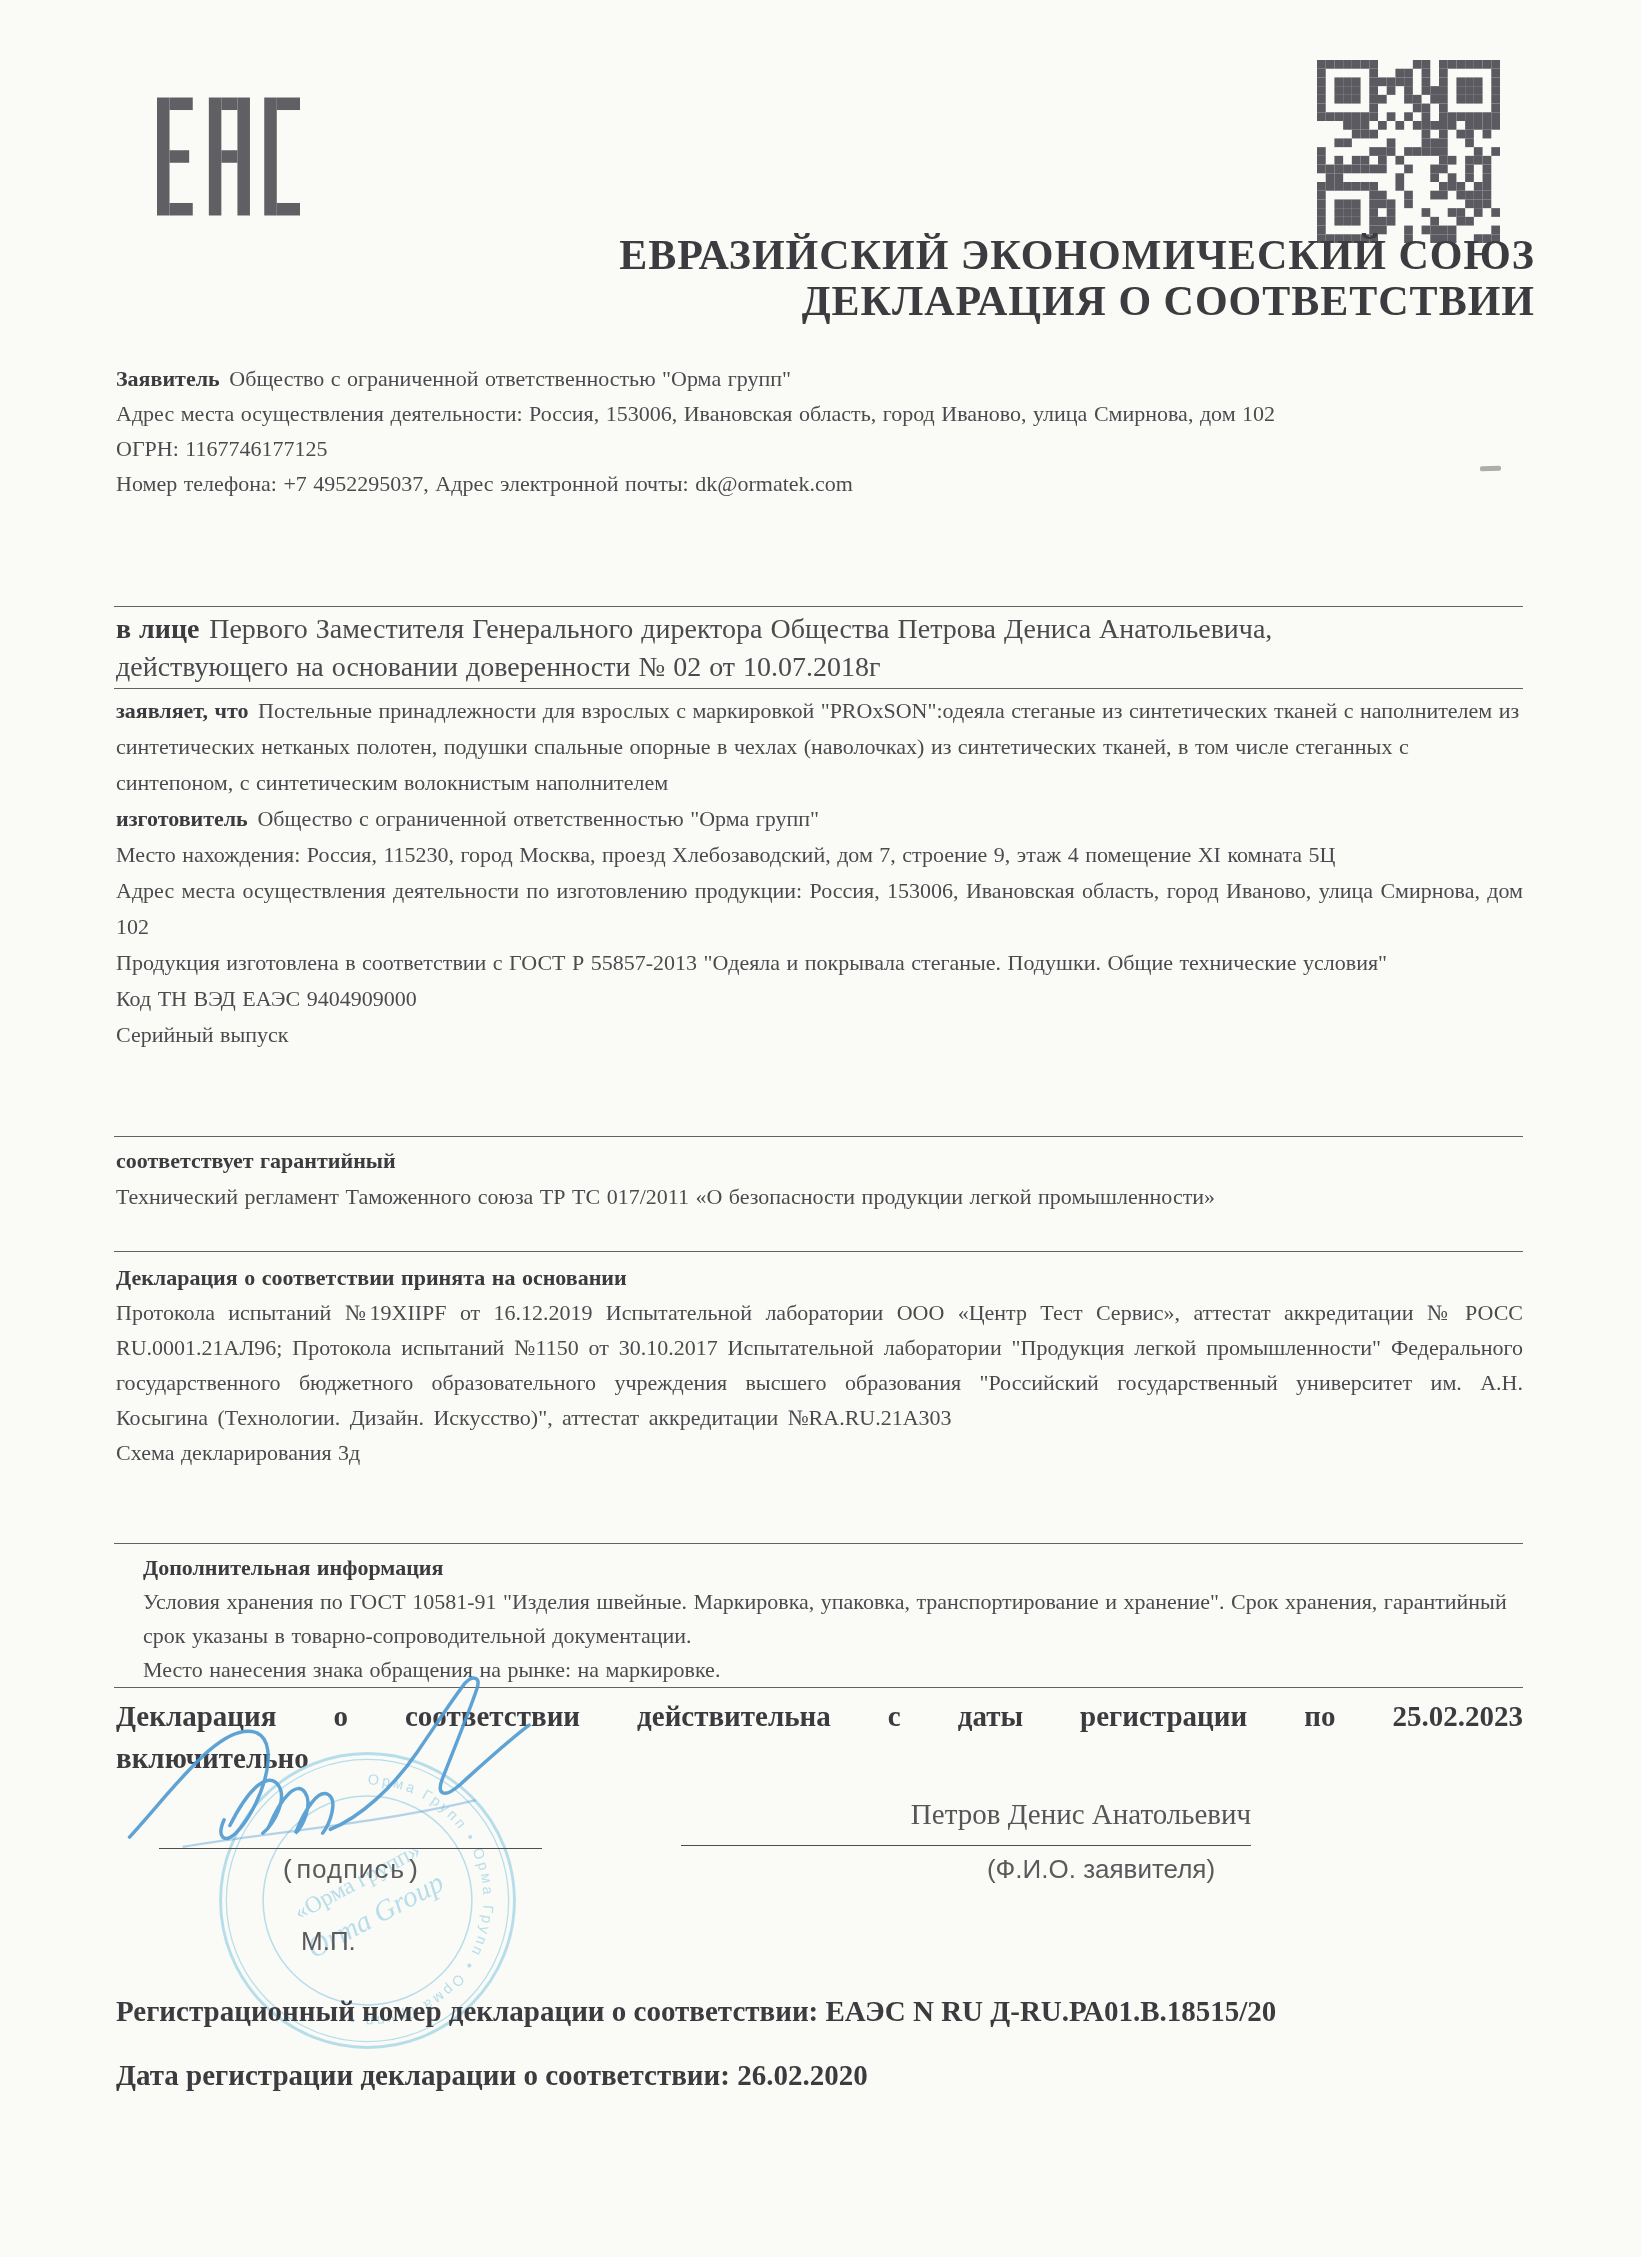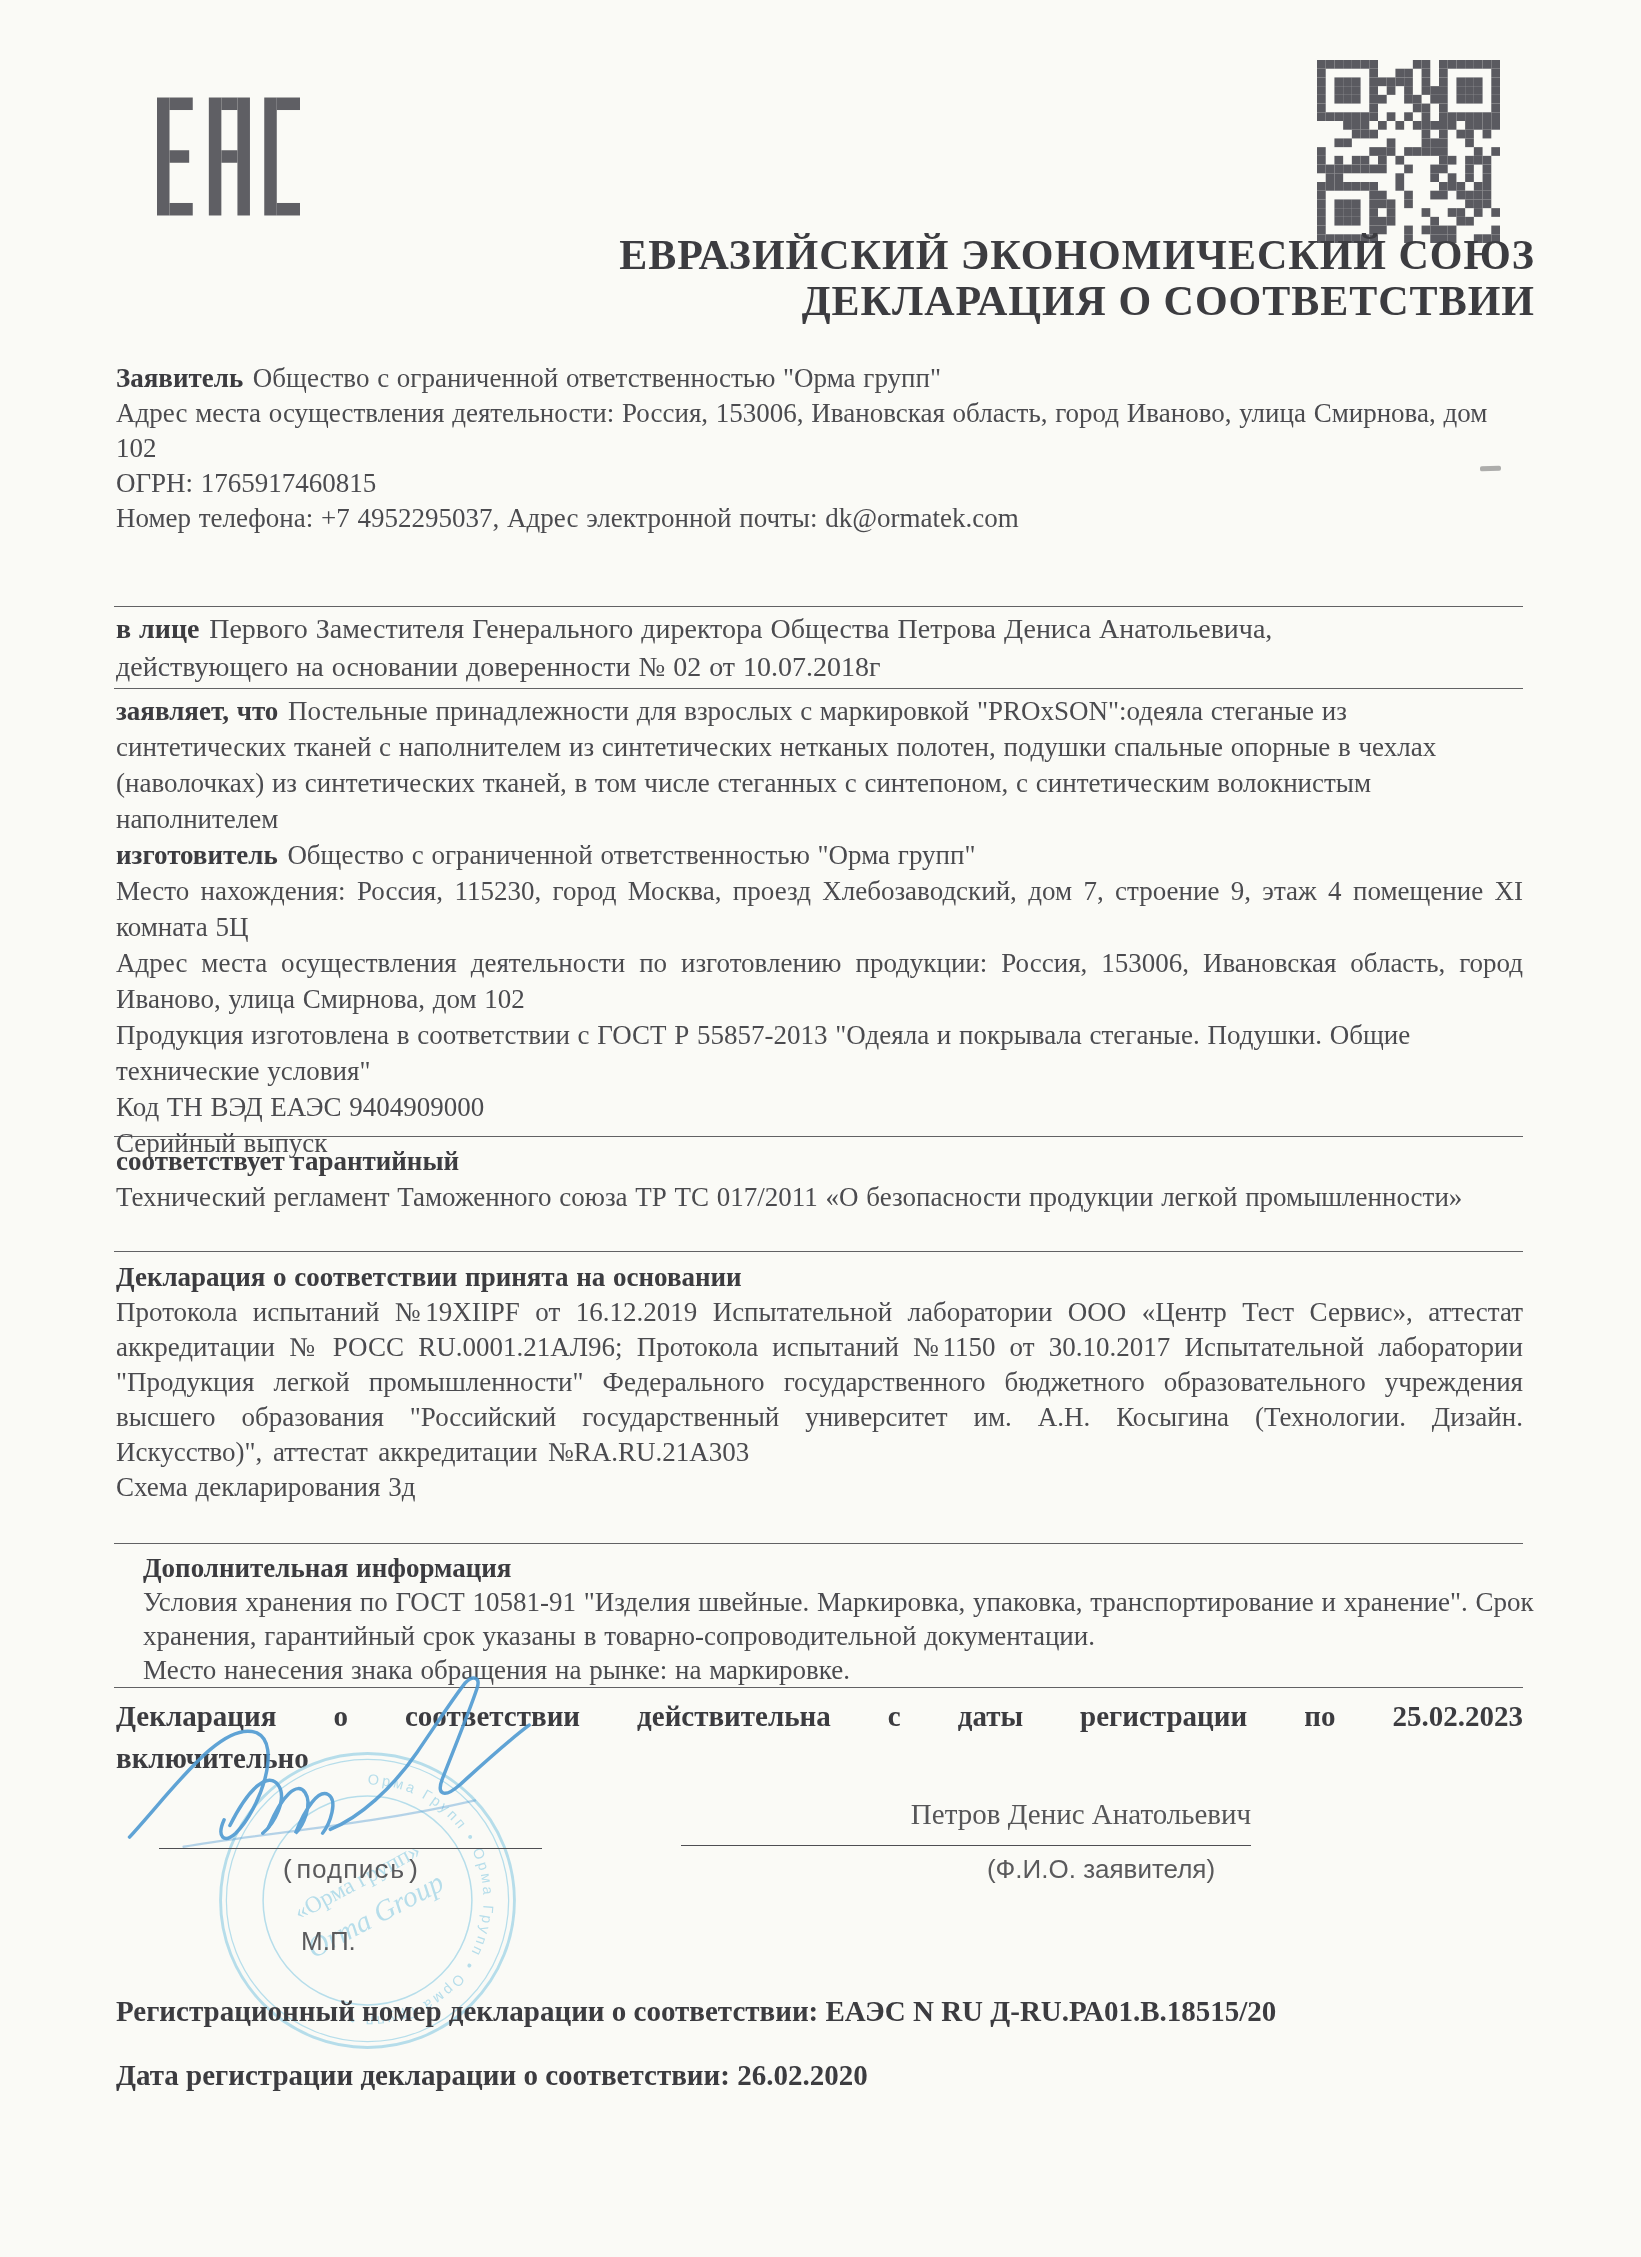--- a/index.html
+++ b/index.html
@@ -16,21 +16,21 @@
   .eac{position:absolute;left:157px;top:93px;width:143px;height:127px;}
   .eac svg{width:100%;height:100%;}
   
   .qr{position:absolute;left:1317px;top:60px;width:183px;height:183px;}
   
   .title-block{position:absolute;left:0;top:232px;width:1535px;text-align:center;}
   .title-block div{
     font-weight:bold;font-size:42px;line-height:46px;color:var(--ink-bold);letter-spacing:1px;text-align:right;
   }
   
-  .sec{position:absolute;left:116px;width:1407px;font-size:27px;line-height:35px;word-spacing:1px;}
+  .sec{position:absolute;left:116px;width:1407px;font-size:22px;line-height:35px;word-spacing:1px;}
   .sec p{margin:0;}
   b.lead{color:var(--ink-bold);margin-right:9.7px;}
   .bold{font-weight:bold;color:var(--ink-bold);}
   .just{text-align:justify;}
   .just-line{text-align:justify;text-align-last:justify;}
   .sec-representative{line-height:38px;font-size:28px;}
   .sec-declaration{line-height:36px;}
   .sec-compliance{line-height:36px;}
   .sec-basis{line-height:35px;}
   .sec-basis .body{word-spacing:3.9px;}
@@ -329,21 +329,21 @@
   <div class="title-block">
     <div>ЕВРАЗИЙСКИЙ ЭКОНОМИЧЕСКИЙ СОЮЗ</div>
     <div>ДЕКЛАРАЦИЯ О СООТВЕТСТВИИ</div>
   </div>
 
   <div class="artifact"></div>
 
   <section class="sec" style="top:361px">
     <p><b class="lead">Заявитель</b><span>Общество с ограниченной ответственностью "Орма групп"</span></p>
     <p>Адрес места осуществления деятельности: Россия, 153006, Ивановская область, город Иваново, улица Смирнова, дом 102</p>
-    <p>ОГРН: 1765917460815</p>
+    <p>ОГРН: 1167746177125</p>
     <p>Номер телефона: +7 4952295037, Адрес электронной почты: dk@ormatek.com</p>
   </section>
   <div class="rule" style="top:606px"></div>
 
   <section class="sec sec-representative" style="top:610px">
     <p><b class="lead">в лице</b><span>Первого Заместителя Генерального директора Общества Петрова Дениса Анатольевича,</span></p>
     <p>действующего на основании доверенности № 02 от 10.07.2018г</p>
   </section>
   <div class="rule" style="top:688px"></div>
 

